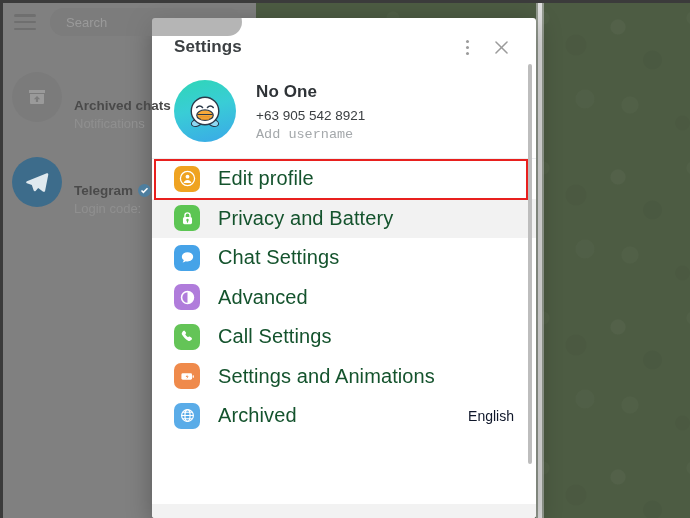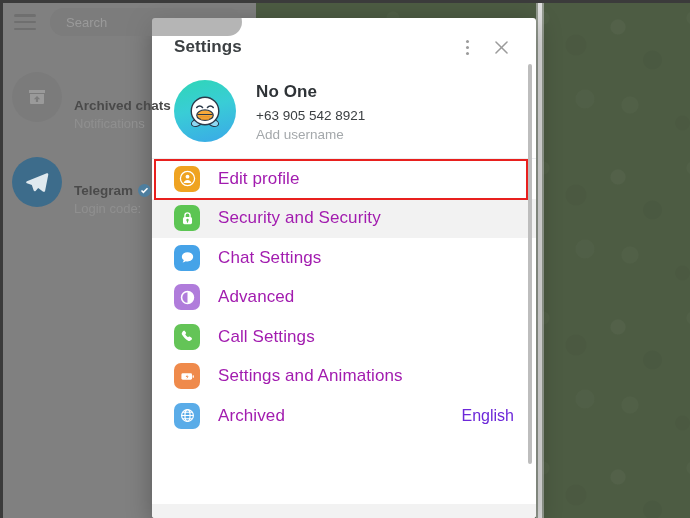--- a/index.html
+++ b/index.html
@@ -76,37 +76,37 @@
   
   .profile { display:flex; align-items:flex-end; padding:4px 22px 16px 22px; }
   .avatar {
     width:62px; height:62px; border-radius:50%; flex:none; margin-right:20px;
     background:linear-gradient(165deg,#2fd6b6 0%,#39cdd6 45%,#3aa8e8 100%);
     display:flex; align-items:center; justify-content:center; overflow:hidden;
   }
   .avatar svg { width:44px; height:44px; }
   .p-name { font-size:17px; font-weight:bold; color:#2f3337; letter-spacing:.1px; }
   .p-phone { font-size:13.5px; color:#3c4043; margin-top:6px; }
-  .p-user { font-size:13.5px; color:#a4a8ab; margin-top:4px; }
+  .p-user { font-size:13.5px; color:#a4a8ab; margin-top:4px;font-family:Liberation Mono, monospace; }
 
   .sep { height:1px; background:#eceef0; margin:0; }
 
   
   .menu { position:relative; }
   .mrow {
     display:flex; align-items:center; height:39.5px; padding:0 22px; cursor:pointer;
   }
   .mrow.hl { background:#f2f2f2; }
   .micon {
     width:26px; height:26px; border-radius:7px; flex:none; margin-right:18px;
     display:flex; align-items:center; justify-content:center;
   }
   .micon svg { width:17px; height:17px; }
-  .mlabel { font-size:17px; color:#a21caf; flex:1; letter-spacing:.1px; }
-  .mvalue { font-size:16px; color:#6d28d9; }
+  .mlabel { font-size:20px; color:#14532d; flex:1; letter-spacing:.1px; }
+  .mvalue { font-size:14px; color:#0f172a; }
 
   
   .redbox {
     position:absolute; left:0px; top:0px; width:376px; height:41px;
     border:2px solid #e8201e; pointer-events:none;
   }
 
   
   .modal-foot { position:absolute; left:0; right:0; bottom:0; height:14px; background:#f2f2f2; }
 
@@ -236,21 +236,21 @@
 
       <div class="mrow hl">
         <div class="micon" style="background:#5cc553">
           <svg viewBox="0 0 24 24" fill="#ffffff">
               <path d="M8.4 10V7.6a3.6 3.6 0 0 1 7.2 0V10" fill="none" stroke="#ffffff" stroke-width="2"></path>
               <rect x="5.6" y="10" width="12.8" height="10" rx="2.2"></rect>
               <circle cx="12" cy="14.2" r="1.7" fill="#5cc553"></circle>
               <rect x="11.1" y="14.6" width="1.8" height="3.4" rx=".9" fill="#5cc553"></rect>
             </svg>
         </div>
-        <div class="mlabel">Security and Security</div>
+        <div class="mlabel">Privacy and Battery</div>
         <div class="mvalue"></div>
       </div>
 
       <div class="mrow">
         <div class="micon" style="background:#46a3e8">
           <svg viewBox="0 0 24 24" fill="#ffffff">
               <path d="M12 4.6c-4.4 0-8 2.8-8 6.3 0 1.9 1.1 3.6 2.8 4.8-.2 1.2-.8 2.3-1.7 3.2 1.7-.2 3.3-.8 4.5-1.7.8.2 1.6.3 2.4.3 4.4 0 8-2.8 8-6.6s-3.6-6.3-8-6.3z"></path>
             </svg>
         </div>
         <div class="mlabel">Chat Settings</div>

